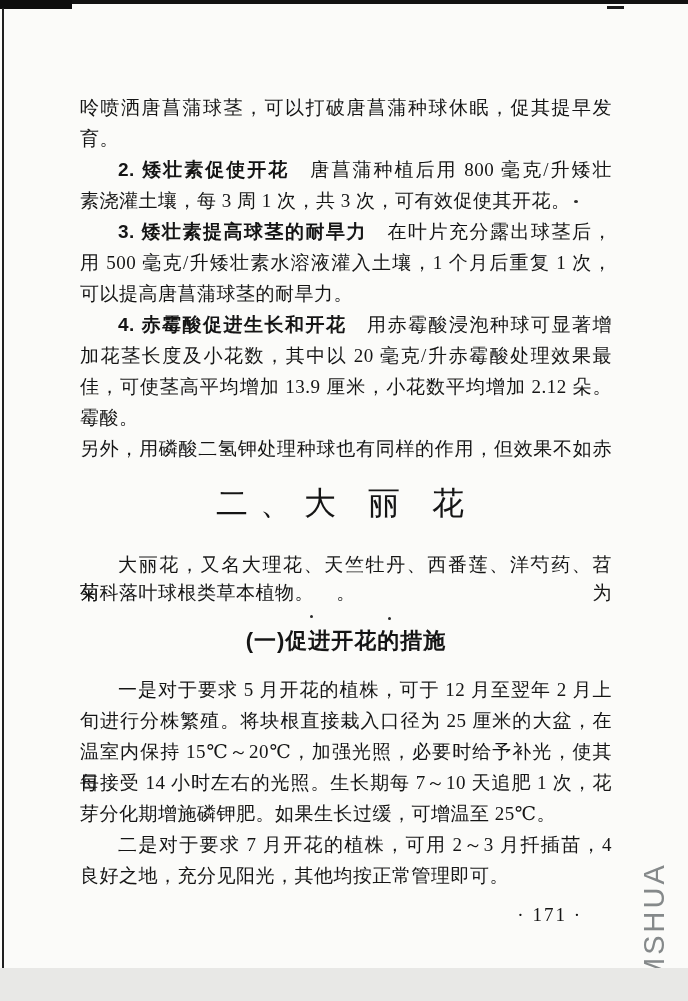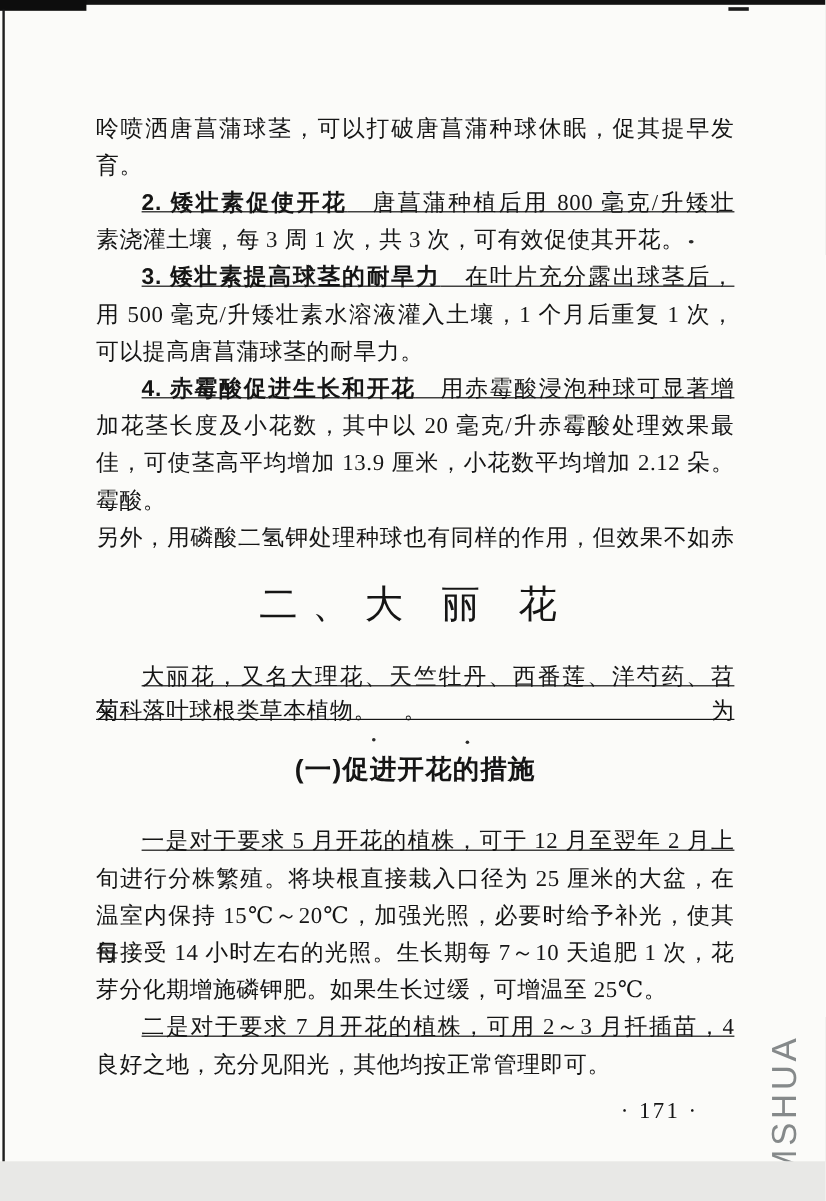--- a/index.html
+++ b/index.html
@@ -15,35 +15,35 @@
   .left-edge{position:absolute;left:2px;top:8px;width:2px;height:993px;background:#1f1f1f;}
   .speck{position:absolute;background:#2a2a2a;border-radius:50%;}
   
   .text-col{position:absolute;left:80px;top:92px;width:532px;}
   .ln{
     font-size:19px;line-height:31px;height:31px;
     text-align:justify;text-align-last:left;
     letter-spacing:0.5px;white-space:normal;
   }
   .ln.fill{text-align-last:justify;}
-  .ln.indent{text-indent:2em;text-decoration:underline;}
+  .ln.indent{text-indent:2em;}
   .intro .ln{line-height:28px;height:28px;}
   .lead{font-weight:bold;font-family:"Liberation Sans","DejaVu Sans",sans-serif;}
   .chapter{
     margin:22px 0 0 0;padding:0;text-align:center;
     font-size:32px;line-height:34px;font-weight:normal;letter-spacing:12px;
     font-family:"Liberation Serif","DejaVu Serif",serif;
   }
   .intro{margin-top:31px;}
   .section-hd{
     margin:21px 0 0 0;padding:0;text-align:center;
     font-size:22px;line-height:26px;font-weight:bold;letter-spacing:1px;
     font-family:Liberation Sans, sans-serif;
   }
-  .lower{margin-top:32px;}
+  .lower{margin-top:20px;}
   .pageno{
     margin-top:12px;text-align:right;padding-right:30px;
     font-size:19px;line-height:24px;letter-spacing:2px;
   }
   .watermark{
     position:absolute;left:604px;top:917px;width:100px;height:30px;
     transform:rotate(-90deg);transform-origin:50% 50%;
     font-family:"Liberation Sans","DejaVu Sans",sans-serif;
     font-size:29px;line-height:30px;letter-spacing:3px;color:#85898a;
     text-align:center;

